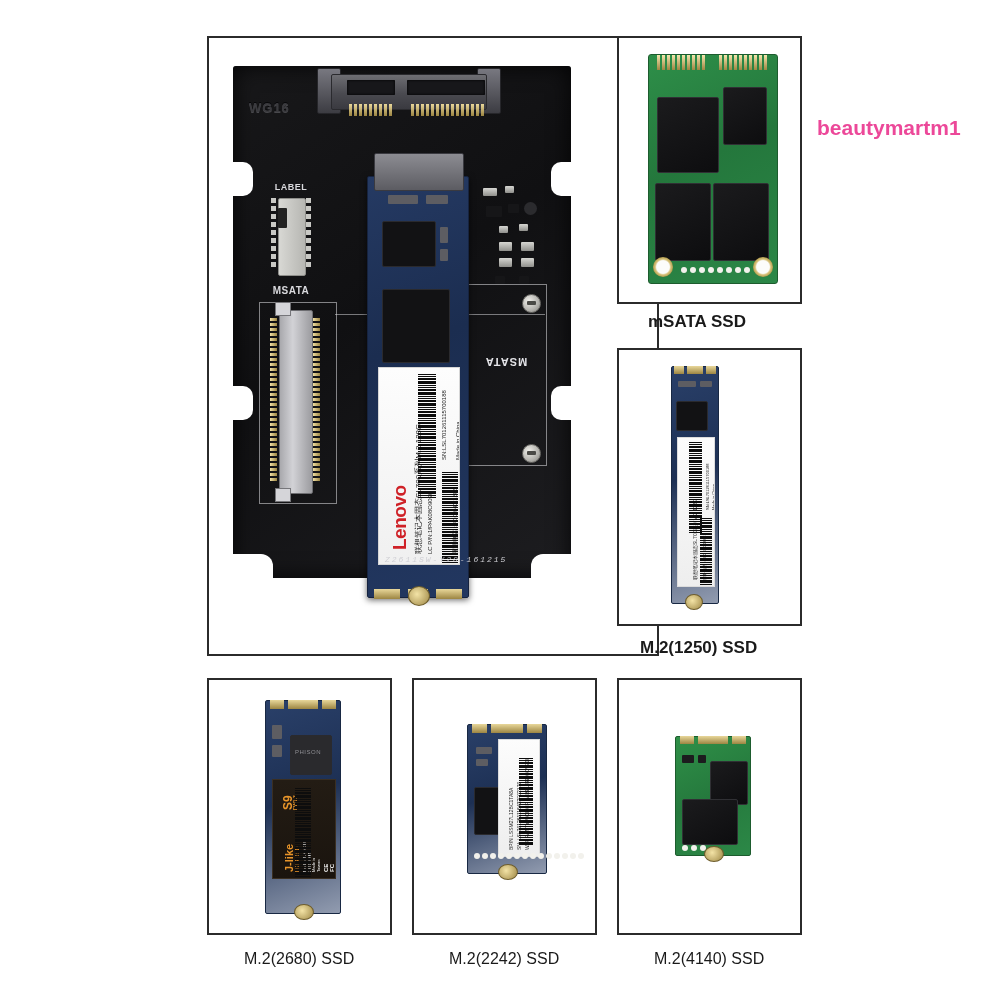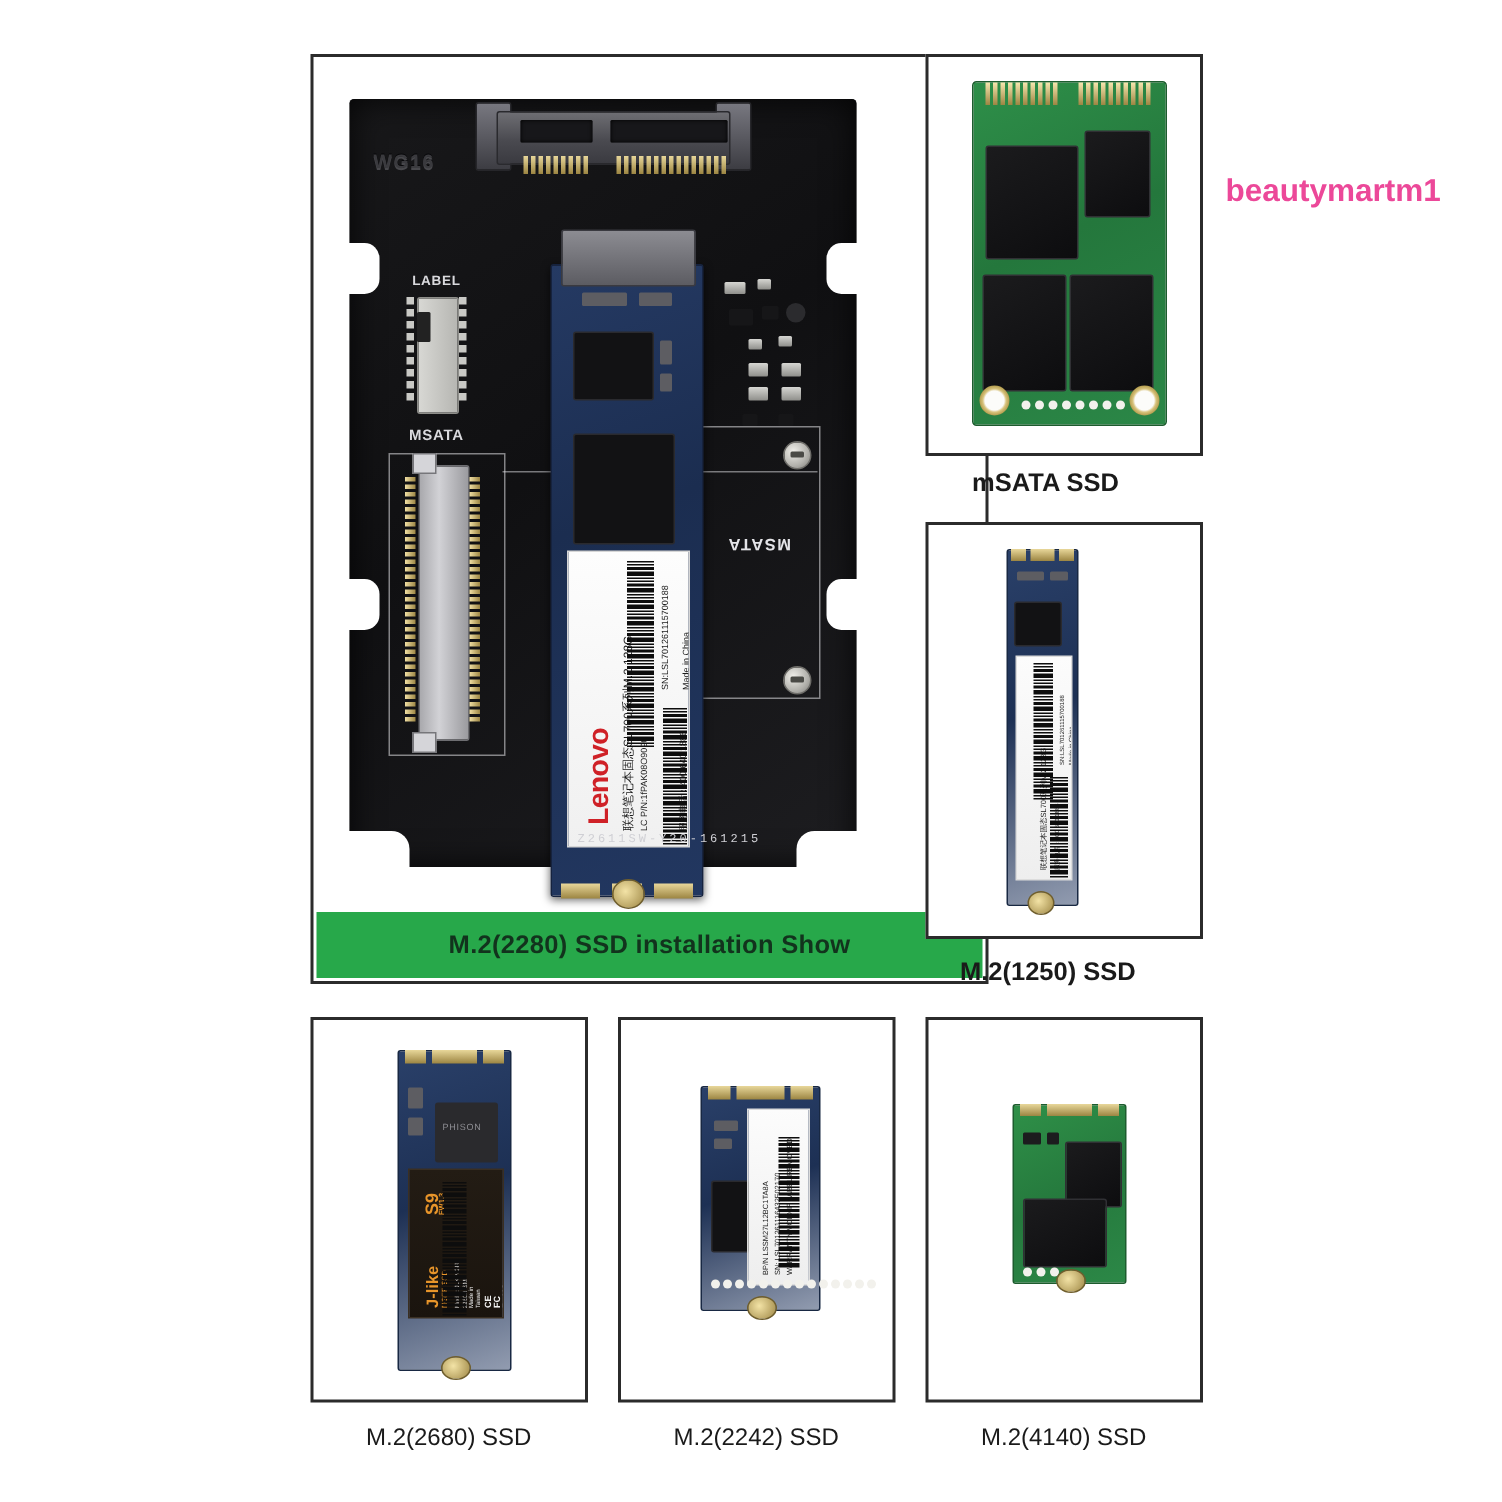--- a/index.html
+++ b/index.html
@@ -119,21 +119,21 @@
   .m2-notch{position:absolute;left:40px;bottom:-9px;width:20px;height:18px;border-radius:50%;
     background:radial-gradient(circle at 40% 40%,#f3e3a6,#9d8644);border:1px solid #6f5e2d;}
   .m2-gold{position:absolute;bottom:-2px;height:10px;background:linear-gradient(180deg,#e8d79a,#9c8542);}
 
   
   .smd-cluster i{position:absolute;background:linear-gradient(180deg,#d6d6d2,#8f8f8b);border-radius:1px;}
   .smd-cluster b{position:absolute;background:#161618;border-radius:1px;}
 
   .board-code{
     position:absolute;left:152px;bottom:14px;color:#cfcfd4;font-size:8px;
-    letter-spacing:2px;font-family:"Liberation Mono",monospace;white-space:nowrap;
+    letter-spacing:2px;font-family:"Liberation Mono",monospace;white-space:nowrap;font-style:italic;
   }
 
   
   .banner{
     position:absolute;left:2px;right:2px;bottom:2px;height:44px;background:#27a84a;
     display:flex;align-items:center;justify-content:center;
   }
   .banner span{color:#12331d;font-size:17px;font-weight:bold;letter-spacing:.2px;}
 
   
@@ -460,23 +460,20 @@
 
           <div class="m2-gold" style="left:6px;width:26px;"></div>
           <div class="m2-gold" style="left:40px;width:20px;"></div>
           <div class="m2-gold" style="left:68px;width:26px;"></div>
           <div class="m2-notch"></div>
         </div>
 
         <div class="board-code">Z2611SW-Y20-161215</div>
       </div>
 
-      <div class="banner">
-        <span>M.2(2280) SSD installation Show</span>
-      </div>
     </div>
   </div>
 
   <div class="panel" id="msata-panel">
     <div class="msata-pcb">
       <div class="gold-fingers" style="left:8px;" id="gf-msata-l">
           <i></i>
           <i></i>
           <i></i>
           <i></i>

